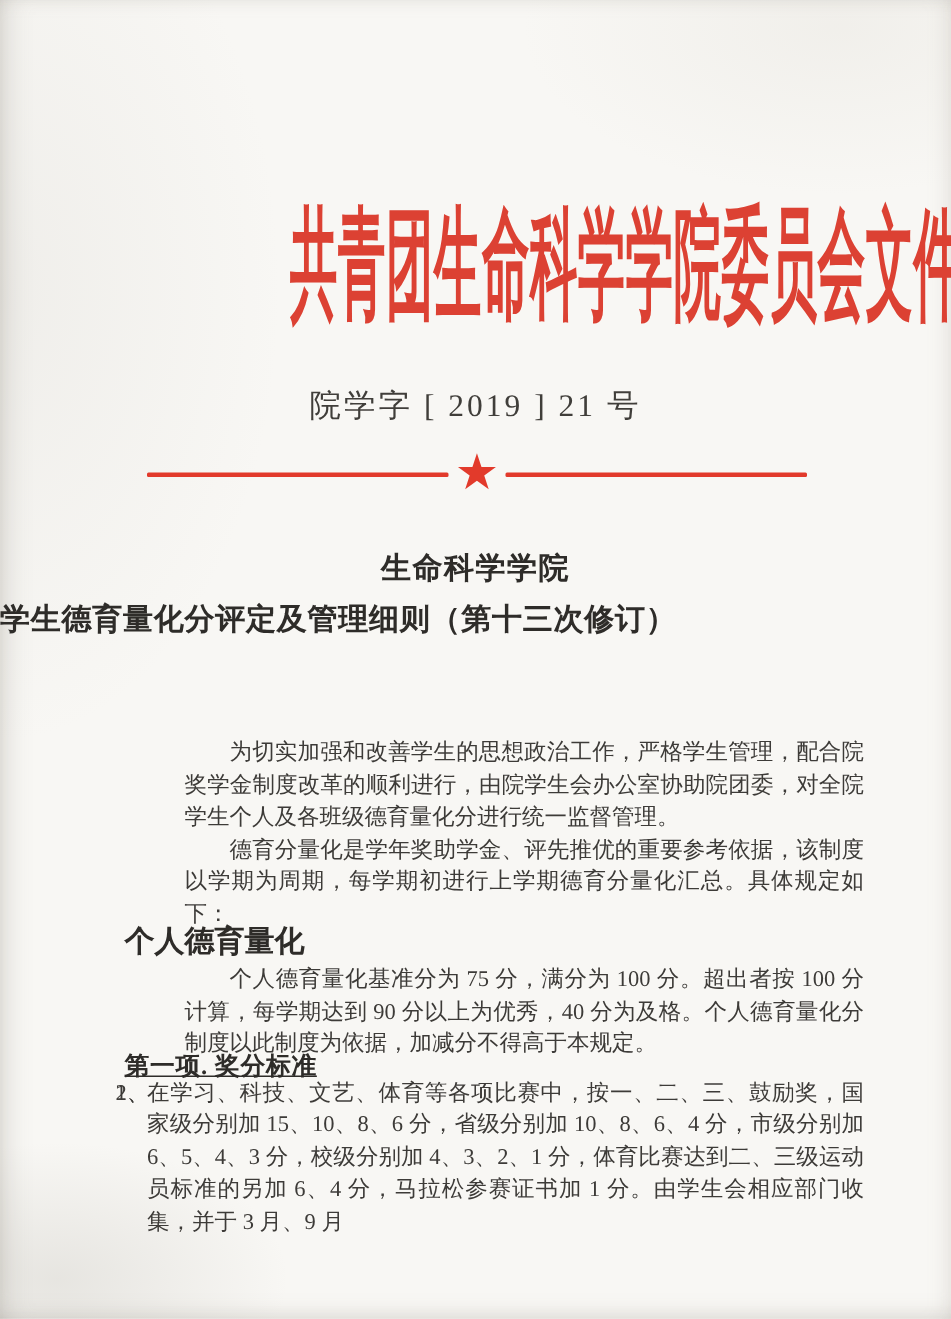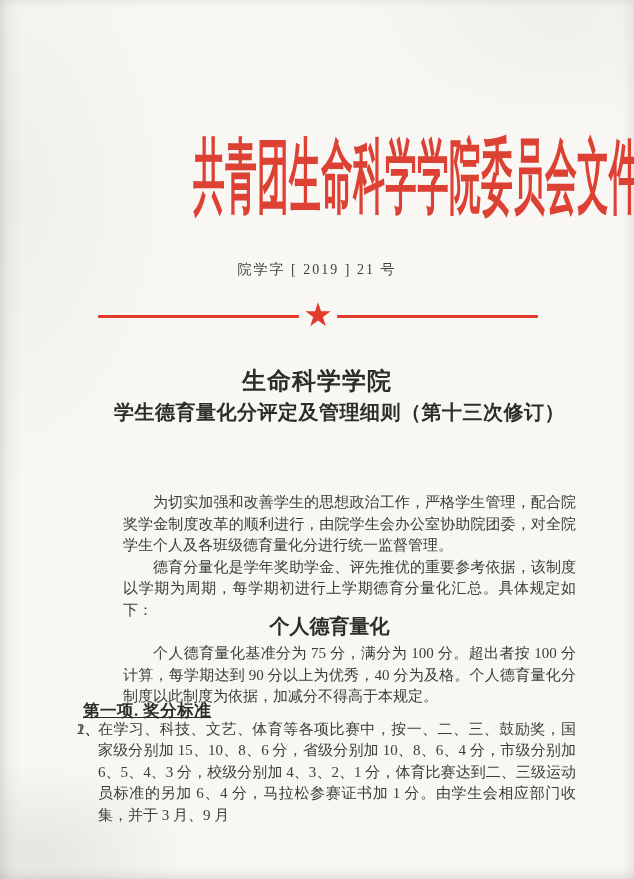--- a/index.html
+++ b/index.html
@@ -33,57 +33,57 @@
     text-align:center;white-space:nowrap;
     font-family:"Liberation Serif","DejaVu Serif",serif;
     font-weight:bold;font-size:81px;line-height:80px;
     color:var(--banner-red);
     transform:scaleX(.39);
     letter-spacing:1px;
   }
 
   .doc-number{
     position:absolute;top:258px;left:0;width:634px;
-    text-align:center;font-size:14px;line-height:24px;
+    text-align:center;font-size:21px;line-height:24px;
     letter-spacing:2px;color:#403e3a;
   }
 
   .divider{
     position:absolute;top:300px;left:98px;width:440px;height:32px;
     display:flex;align-items:center;
   }
   .divider .seg{flex:1;height:3px;background:var(--rule-red);border-radius:1px;}
   .divider .star{
     font-family:"DejaVu Sans",sans-serif;
     color:var(--rule-red);font-size:33px;line-height:1;
     margin:0 4px;transform:translateY(-2px);
   }
 
   .doc-title-1{
     position:absolute;top:365px;left:0;width:634px;text-align:center;
     font-family:"Liberation Sans","DejaVu Sans",sans-serif;
-    font-weight:bold;font-size:24px;letter-spacing:1px;color:var(--ink-dark);
+    font-weight:bold;font-size:20px;letter-spacing:1px;color:var(--ink-dark);
   }
   .doc-title-2{
-    position:absolute;top:399px;left:0;width:565px;text-align:right;
+    position:absolute;top:399px;left:0;width:565px;text-align:left;
     font-family:"Liberation Sans","DejaVu Sans",sans-serif;
     font-weight:bold;font-size:20px;letter-spacing:.5px;color:var(--ink-dark);
   }
 
   .body-text{
     position:absolute;top:492px;left:83px;width:493px;
     font-size:15px;line-height:21.5px;text-align:justify;
     color:var(--ink);
   }
   .body-text p.indent{text-indent:2em;margin-left:40px;}
 
   .section-heading{
-    text-align:center;font-size:20px;line-height:26px;
+    font-size:20px;line-height:26px;
     font-weight:bold;color:var(--ink-dark);
-    margin-top:-6px;text-indent:0;font-family:Liberation Mono, monospace;
+    margin-top:-6px;text-indent:0;
   }
   .section-intro{margin-top:2px;}
   .sub-heading{
     font-weight:bold;font-size:16.5px;line-height:22px;
     color:var(--ink-dark);margin-top:-8px;text-indent:0;
     letter-spacing:.5px;
     text-decoration:underline;
   }
   .score-list{margin-top:3px;list-style:none;}
   .score-list .list-item{

